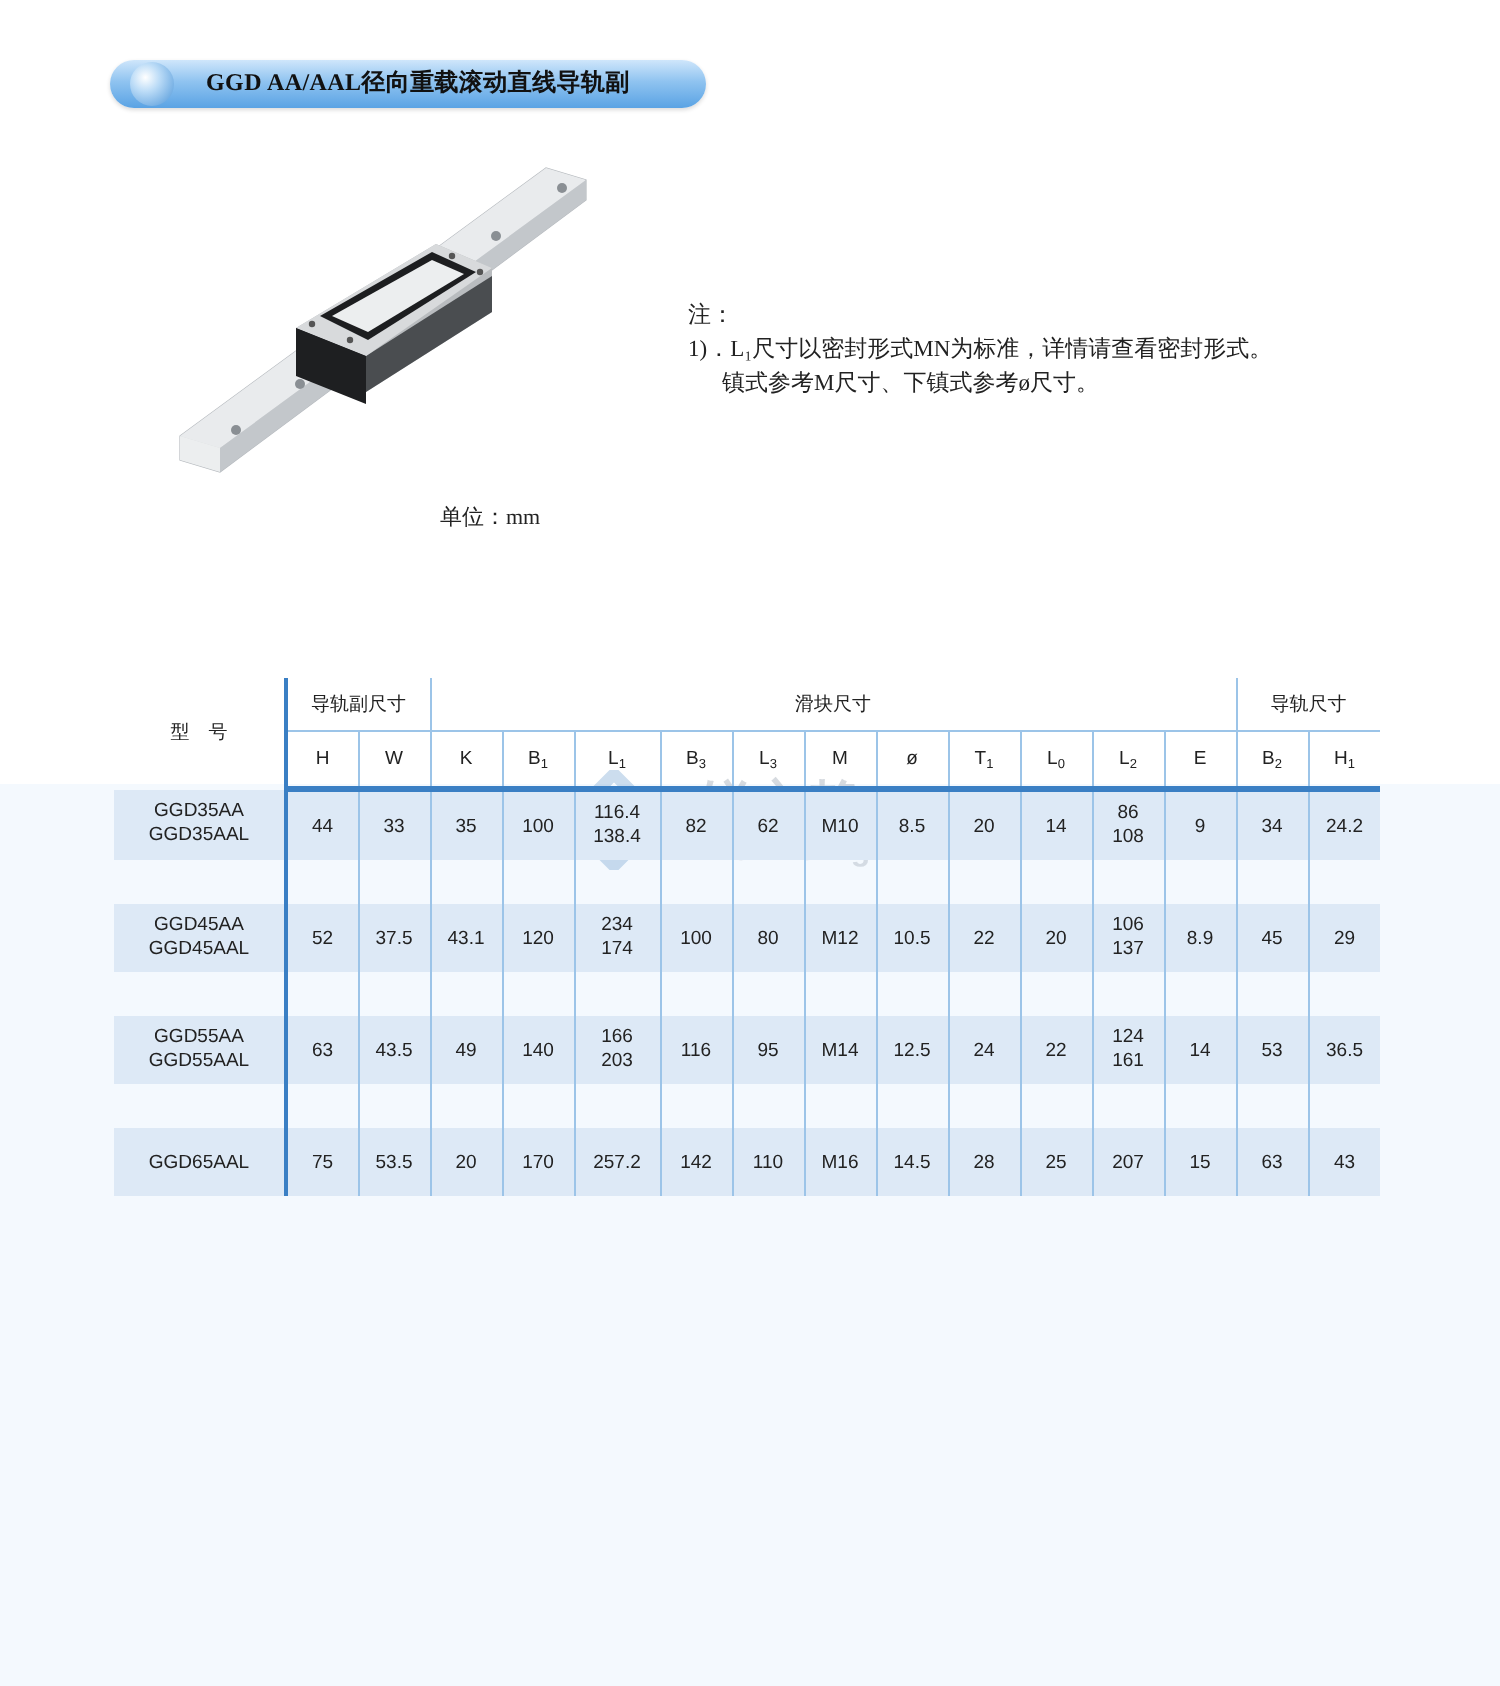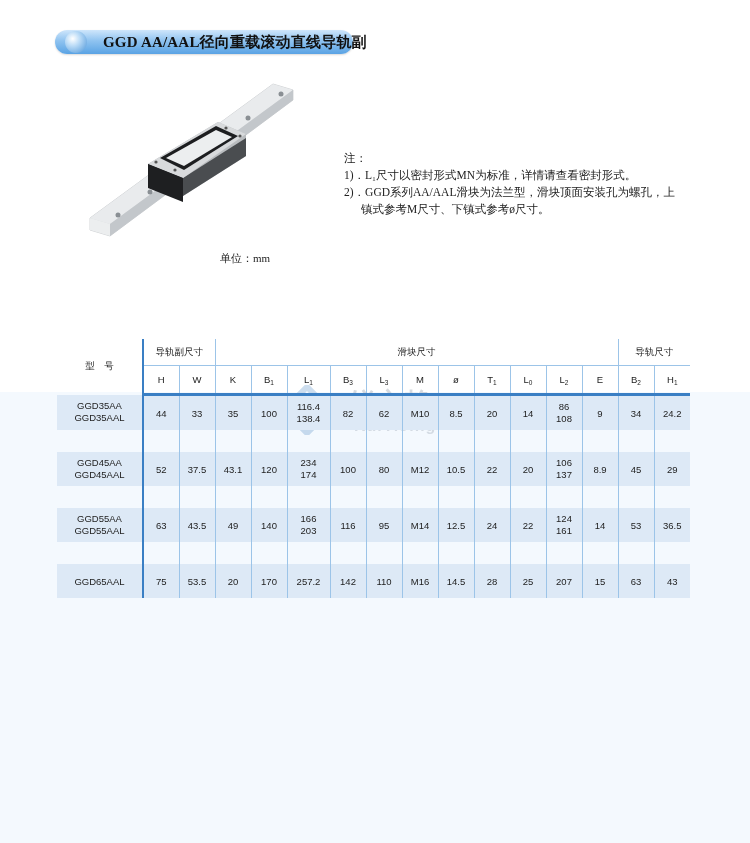--- a/index.html
+++ b/index.html
@@ -1,20 +1,20 @@
 <!DOCTYPE html>
 <html><head>
 <meta charset="utf-8">
 <style>
   html,body{margin:0;padding:0;}
   body{width:750px;height:843px;position:relative;overflow:hidden;background:#ffffff;font-family:"Liberation Sans",sans-serif;color:#222;}
   .bg-lower{position:absolute;left:0;top:392px;width:750px;height:451px;background:#f4f9fe;}
   .title-pill{position:absolute;left:55px;top:30px;width:298px;height:24px;border-radius:12px;background:linear-gradient(180deg,#cfe6fb 0%,#8fc3f0 45%,#5aa3e4 100%);box-shadow:0 1px 2px rgba(0,0,0,0.15);}
   .title-ball{position:absolute;left:65px;top:31px;width:22px;height:22px;border-radius:50%;background:radial-gradient(circle at 35% 35%,#ffffff 0%,#bcdcf7 35%,#4a94d8 100%);}
-  .title-text{position:absolute;left:103px;top:33px;font-family:"Liberation Serif",serif;font-weight:bold;font-size:15px;color:#111;white-space:nowrap;letter-spacing:0.2px;}
+  .title-text{position:absolute;left:103px;top:33px;font-family:"Liberation Serif",serif;font-weight:bold;font-size:12px;color:#111;white-space:nowrap;letter-spacing:0.2px;}
   .product-img{position:absolute;left:88px;top:78px;width:225px;height:175px;}
   .unit{position:absolute;left:220px;top:251px;font-family:"Liberation Serif",serif;font-size:11px;color:#222;text-align:right;}
   .notes{position:absolute;left:344px;top:150px;font-family:"Liberation Serif",serif;font-size:11.5px;color:#222;line-height:17px;}
   .notes .ln{white-space:nowrap;}
   .notes .indent{padding-left:17px;}
   table.spec{position:absolute;left:57px;top:339px;border-collapse:collapse;font-size:9.5px;color:#222;}
   table.spec td,table.spec th{padding:0;text-align:center;vertical-align:middle;font-weight:normal;}
   .h-grp{height:26px;border-bottom:1px solid #9cc4e8;font-family:Liberation Mono, monospace;}
   .h-col{height:27px;}
   .vl{border-left:1px solid #9cc4e8;}
@@ -61,21 +61,20 @@
   <circle cx="68" cy="84" r="1.6" fill="#555"></circle>
   <circle cx="87" cy="92" r="1.6" fill="#555"></circle>
   <circle cx="138" cy="50" r="1.6" fill="#555"></circle>
   <circle cx="152" cy="58" r="1.6" fill="#555"></circle>
 </svg>
 <div class="unit">单位：mm</div>
 
 <div class="notes">
   <div class="ln">注：</div>
   <div class="ln">1)．L₁尺寸以密封形式MN为标准，详情请查看密封形式。</div>
-  <div class="ln">2)．GGD系列AA/AAL滑块为法兰型，滑块顶面安装孔为螺孔，上</div>
   <div class="ln indent">镇式参考M尺寸、下镇式参考ø尺寸。</div>
 </div>
 
 <div class="watermark">
   <svg class="wm-diamond" viewBox="0 0 50 50">
     <polygon points="25,2 48,25 25,48 2,25" fill="none" stroke="#6f9fd0" stroke-width="6"></polygon>
     <polygon points="25,14 36,25 25,36 14,25" fill="#e8b070"></polygon>
   </svg>
   <div class="wm-cn">锐亦赖</div>
   <div class="wm-en">RuiYiJing</div>

